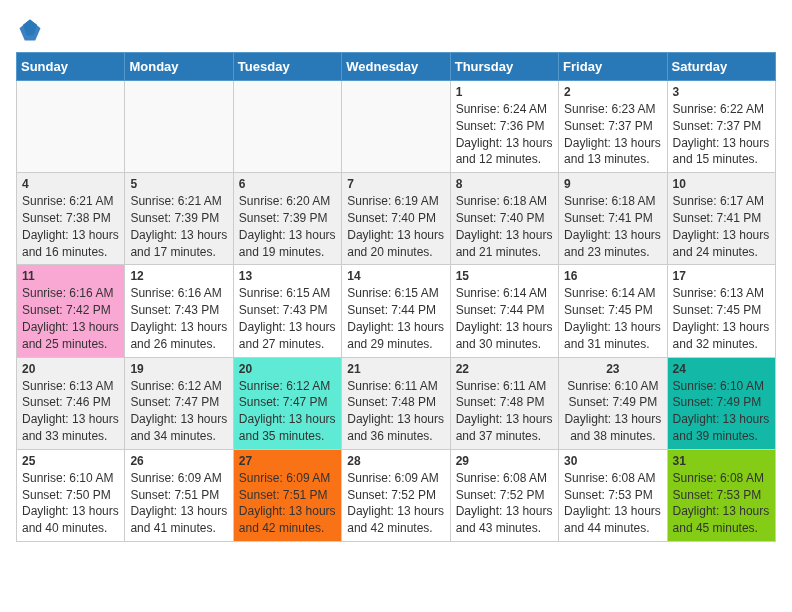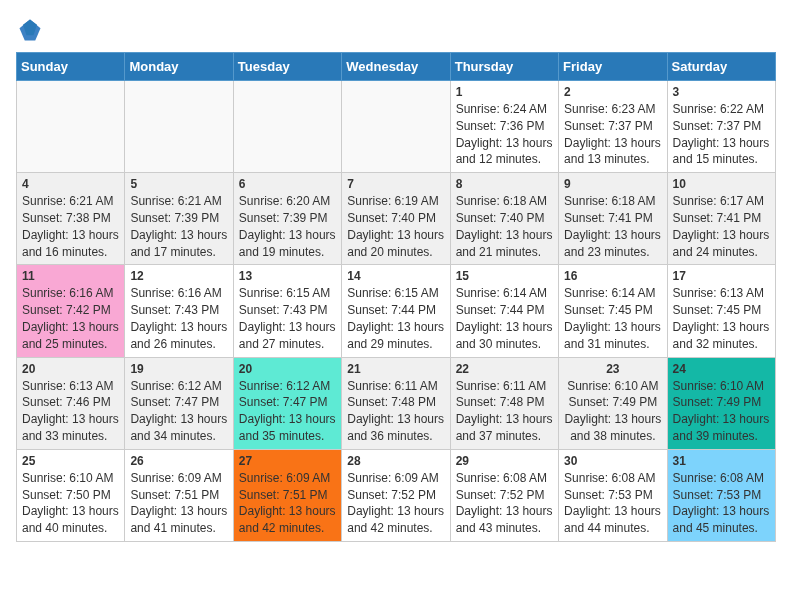--- a/index.html
+++ b/index.html
@@ -240,19 +240,19 @@
           <div class="day-info">Sunrise: 6:09 AM<br>Sunset: 7:52 PM<br>Daylight: 13 hours and 42 minutes.</div>
         </td>
         <td style="background: rgb(255, 255, 255);">
           <span class="day-num">29</span>
           <div class="day-info">Sunrise: 6:08 AM<br>Sunset: 7:52 PM<br>Daylight: 13 hours and 43 minutes.</div>
         </td>
         <td style="background: rgb(255, 255, 255);">
           <span class="day-num">30</span>
           <div class="day-info">Sunrise: 6:08 AM<br>Sunset: 7:53 PM<br>Daylight: 13 hours and 44 minutes.</div>
         </td>
-        <td style="background: #7dd3fc;">
+        <td style="background: #84cc16;">
           <span class="day-num">31</span>
           <div class="day-info">Sunrise: 6:08 AM<br>Sunset: 7:53 PM<br>Daylight: 13 hours and 45 minutes.</div>
         </td>
       </tr>
     </tbody>
 </table>
 
 </body></html>

